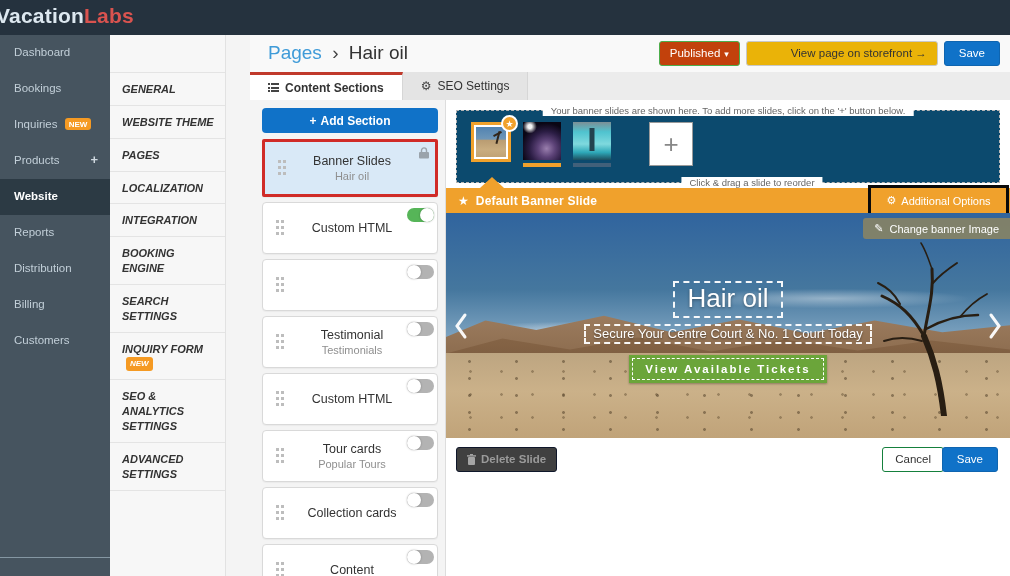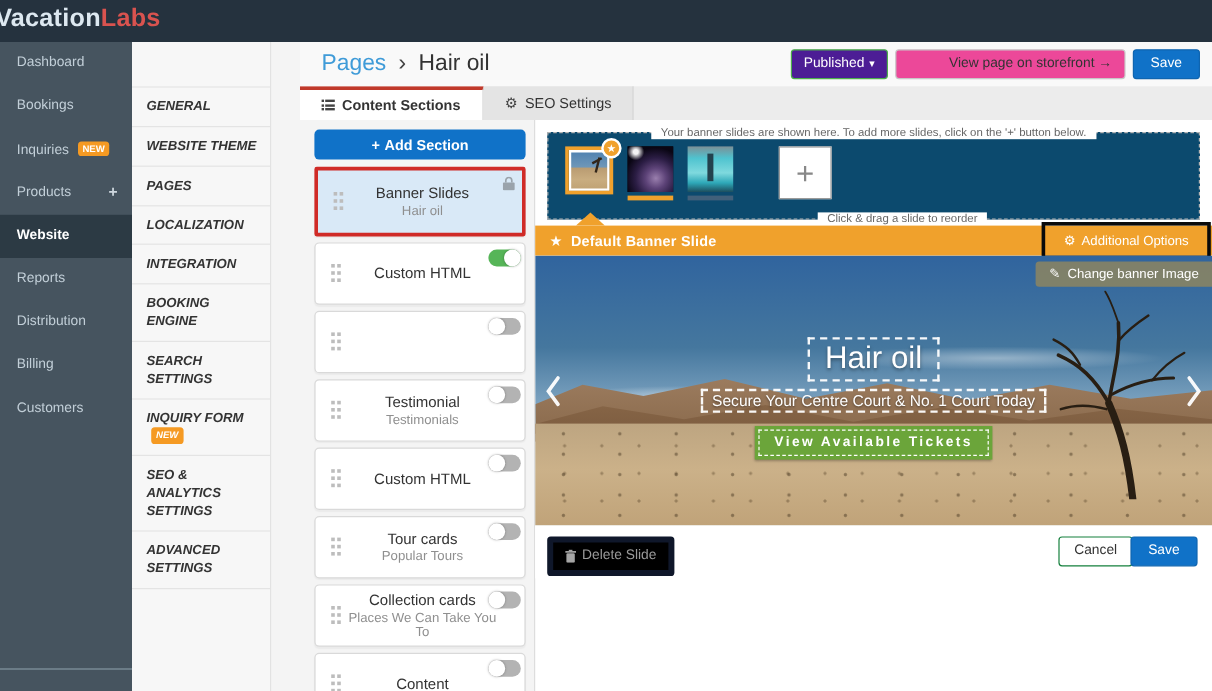--- a/index.html
+++ b/index.html
@@ -28,23 +28,23 @@
 
   
   .main { position:absolute; left:250px; top:35px; width:760px; height:541px; background:#f4f4f4; }
   .main-header { position:absolute; left:0; top:0; right:0; height:37px; background:#f9f9f9; }
   .breadcrumb { position:absolute; left:18px; top:7px; font-size:19px; }
   .breadcrumb .bc-link { color:#3f9bd8; text-decoration:none; cursor:pointer; }
   .breadcrumb .bc-sep { color:#444; margin:0 5px; }
   .breadcrumb .bc-title { color:#333; }
   .header-actions { position:absolute; right:10px; top:6px; display:flex; gap:6px; }
   .btn { font-family:"Liberation Sans",sans-serif; font-size:11.5px; border-radius:3px; border:1px solid transparent; padding:5px 10px; cursor:pointer; line-height:1.1; }
-  .btn-published { background:#4c1d95; border-color:#4cae4c; color:#fff; }
+  .btn-published { background:#c2410c; border-color:#4cae4c; color:#fff; }
   .btn-published .caret { font-size:9px; margin-left:4px; }
-  .btn-storefront { background:#ec4899; border-color:#c8c8c8; color:#333;padding-left:44px; }
+  .btn-storefront { background:#eab308; border-color:#c8c8c8; color:#333;padding-left:44px; }
   .btn-save-top, .btn-save { background:#1072c8; border-color:#0f65b0; color:#fff; padding:5px 14px; }
 
   
   .tabbar { position:absolute; left:0; top:37px; right:0; height:28px; background:#ececec; display:flex; }
   .tab { height:28px; padding:0 18px; display:flex; align-items:center; gap:6px; font-size:12px; color:#333; background:#e4e4e4; border-right:1px solid #d6d6d6; cursor:pointer; }
   .tab.active { background:#fff; border-top:3px solid #c0392b; font-weight:bold; }
   .icon-list-bars { display:inline-block; width:11px; height:9px;
     background:linear-gradient(#444,#444) 3px 0/8px 2px no-repeat,
                linear-gradient(#444,#444) 3px 3.5px/8px 2px no-repeat,
                linear-gradient(#444,#444) 3px 7px/8px 2px no-repeat,
@@ -122,21 +122,21 @@
   .chev.left { left:8px; } .chev.right { right:8px; }
   .change-banner { position:absolute; top:5px; right:0; background:rgba(146,135,92,.8); color:#fff; font-size:11px; padding:4px 11px; border-radius:3px 0 0 3px; cursor:pointer; display:flex; gap:6px; align-items:center; }
   .overlay { position:absolute; left:0; right:0; top:68px; text-align:center; color:#fff; }
   .banner-title { display:inline-block; border:2px dashed rgba(255,255,255,.95); padding:0 13px 2px; font-size:26px; text-shadow:0 1px 3px rgba(0,0,0,.4); cursor:pointer; }
   .banner-subtitle { display:block; margin:6px auto 0; width:fit-content; border:2px dashed rgba(255,255,255,.95); padding:0 7px 1px; font-size:13px; text-shadow:0 1px 2px rgba(0,0,0,.5); cursor:pointer; }
   .cta { display:inline-block; margin-top:11px; background:#6ba53a; padding:3px; box-shadow:0 1px 2px rgba(0,0,0,.3); cursor:pointer; }
   .cta-inner { display:inline-block; border:1px dashed #fff; padding:4px 12px; font-size:11.5px; font-weight:bold; letter-spacing:2px; color:#fff; }
 
   
   .panel-footer { position:absolute; left:0; right:0; top:338px; height:44px; background:#fff; }
-  .btn-delete { position:absolute; left:10px; top:9px; background:#000000; border:5px solid #0f172a; color:#9a9a9a; display:flex; gap:5px; align-items:center; }
+  .btn-delete { position:absolute; left:10px; top:9px; background:#404040; border:1px solid #0f172a; color:#9a9a9a; display:flex; gap:5px; align-items:center;font-weight:bold; }
   .btn-cancel { position:absolute; right:66px; top:9px; background:#fff; border:1px solid #15803d; color:#333; padding:5px 12px; }
   .btn-save { position:absolute; right:12px; top:9px; }
 </style>
 </head>
 <body>
 
 <div class="app">
 
   <div class="topbar">
     <div class="logo">
@@ -325,21 +325,20 @@
                 <div class="card-title">Tour cards</div>
                 <div class="card-sub">Popular Tours</div>
               </div>
 
               <span class="toggle off"></span>
             </div>
             <div class="card">
               <span class="drag-handle"></span>
               <div class="card-text">
                 <div class="card-title">Collection cards</div>
-                <div class="card-sub">Places We Can Take You To</div>
               </div>
 
               <span class="toggle off"></span>
             </div>
             <div class="card">
               <span class="drag-handle"></span>
               <div class="card-text">
                 <div class="card-title">Content</div>
 
               </div>

